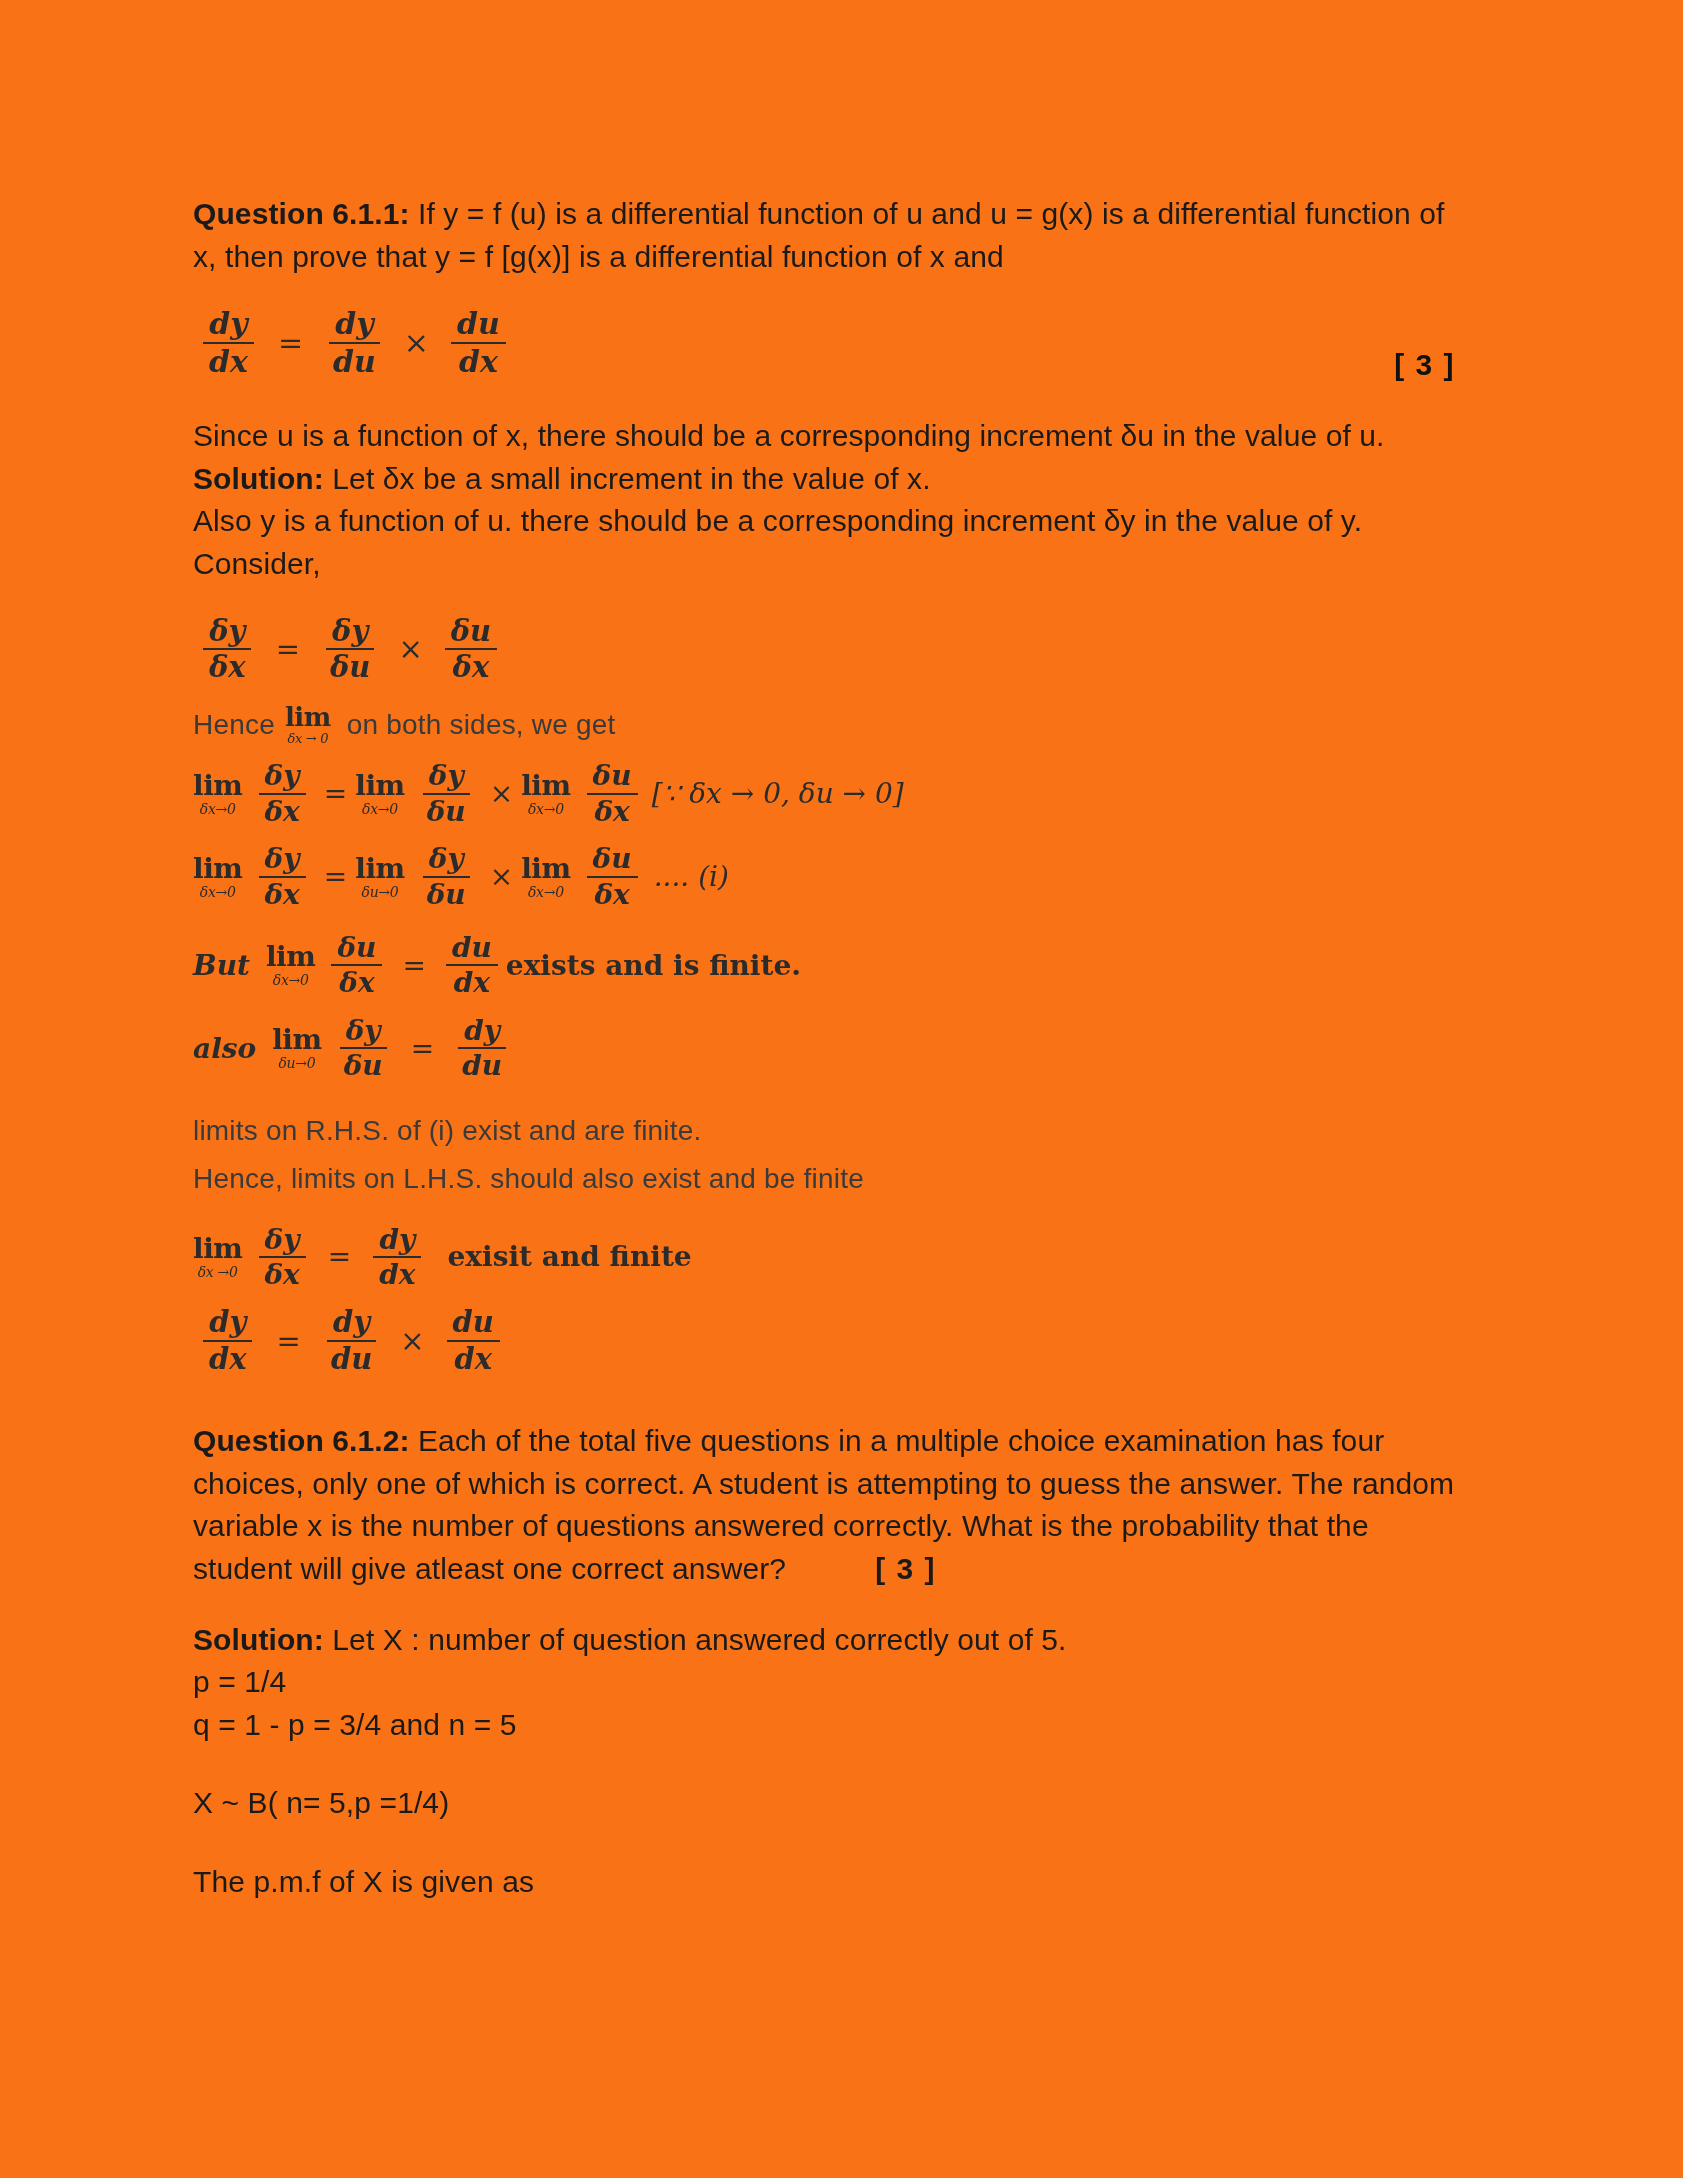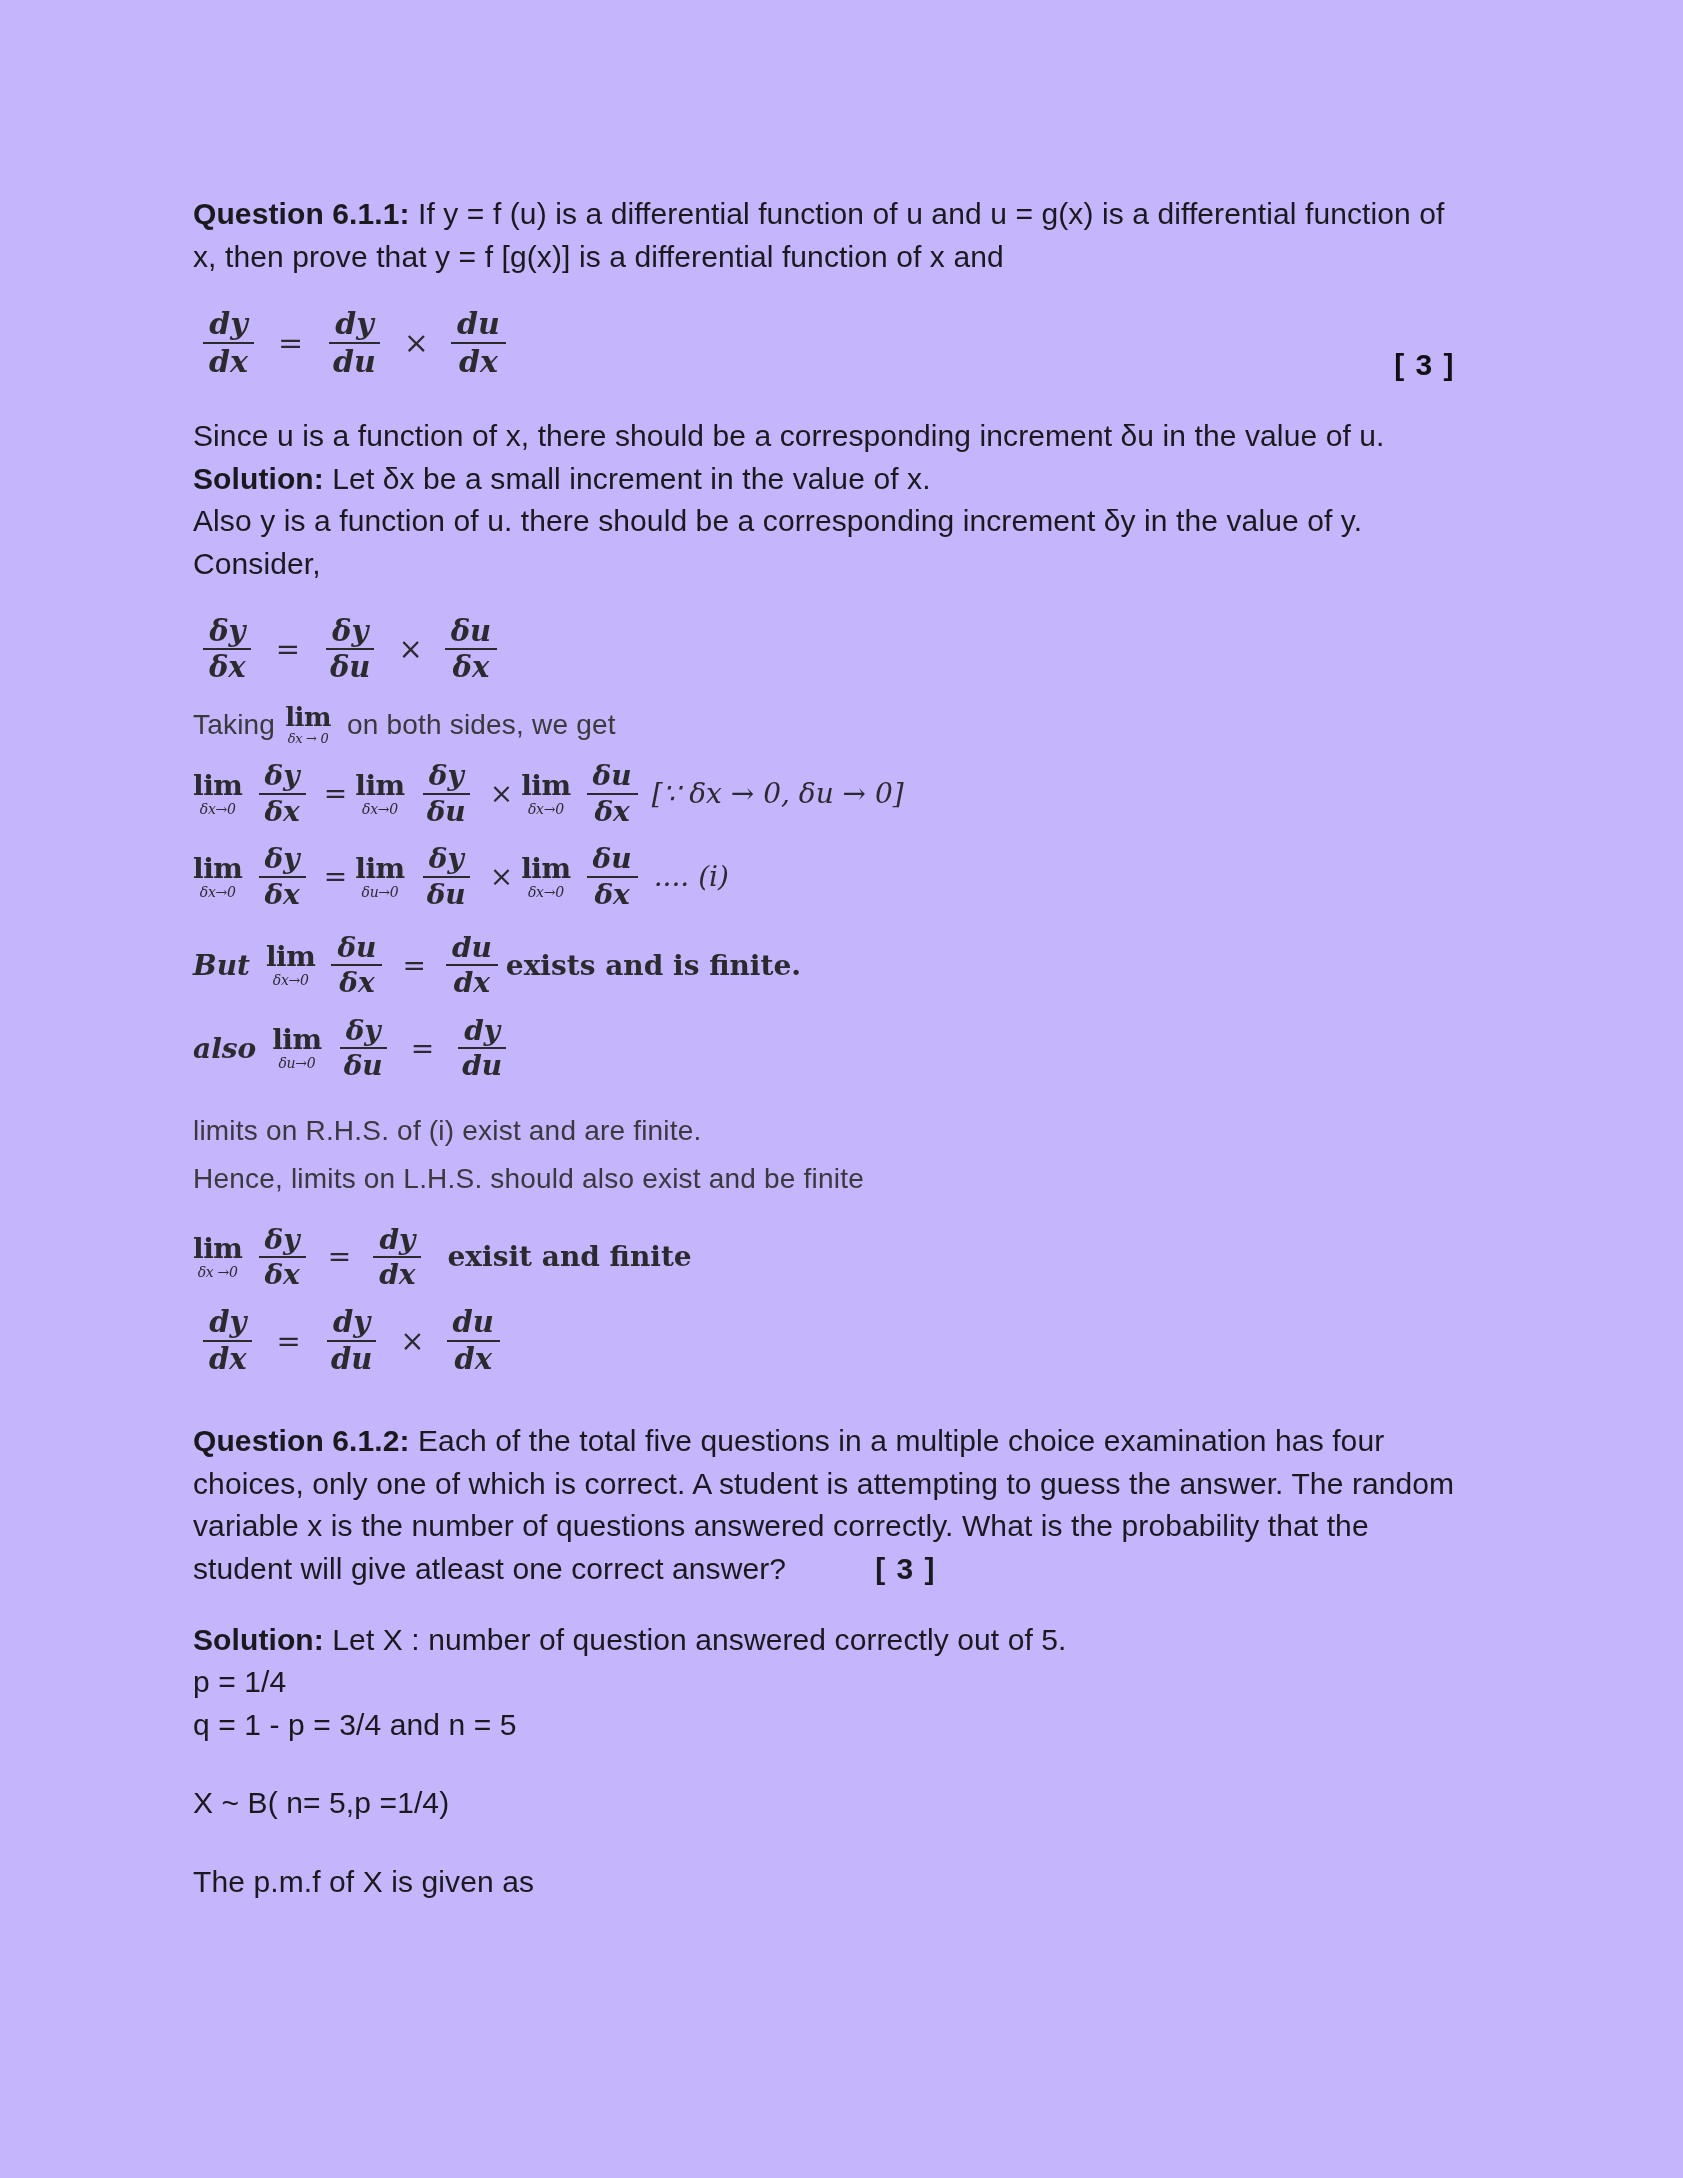--- a/index.html
+++ b/index.html
@@ -13,21 +13,21 @@
     font-family: "Liberation Sans", sans-serif;
     color: #111111;
     position: relative;
     overflow: hidden;
   }
   .page {
     position: absolute;
     left: 0; top: 0;
     width: 1683px;
     height: 2178px;
-    background: #c4b5fd;
+    background: #f97316;
     box-sizing: border-box;
     padding: 193px 228px 0 193px;
   }
   .para {
     font-size: 30px;
     line-height: 1.42;
     letter-spacing: 0.1px;
     margin: 0 0 0 0;
     color: #1a1a1a;
   }
@@ -188,21 +188,21 @@
     <span class="op">×</span>
     <span class="frac">
       <span class="num">δu</span>
       <span class="den">δx</span>
     </span>
   </div>
 
   <div class="spacer-20"></div>
 
   <div style="display:flex; align-items:center;">
-    <span class="sans-note">Taking</span>
+    <span class="sans-note">Hence</span>
     <span class="inline-lim-wrap" style="margin:0 10px;">
       <span class="lim math" style="font-size:26px;">
         <span class="lim-main">lim</span>
         <span class="lim-sub">δx → 0</span>
       </span>
     </span>
     <span class="sans-note">on both sides, we get</span>
   </div>
 
   <div class="spacer-14"></div>

